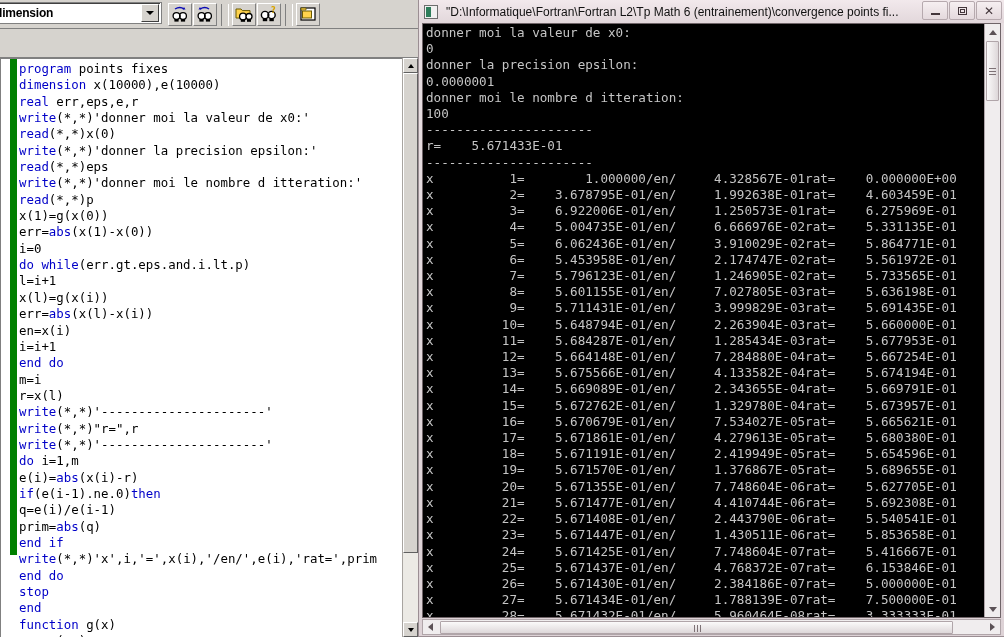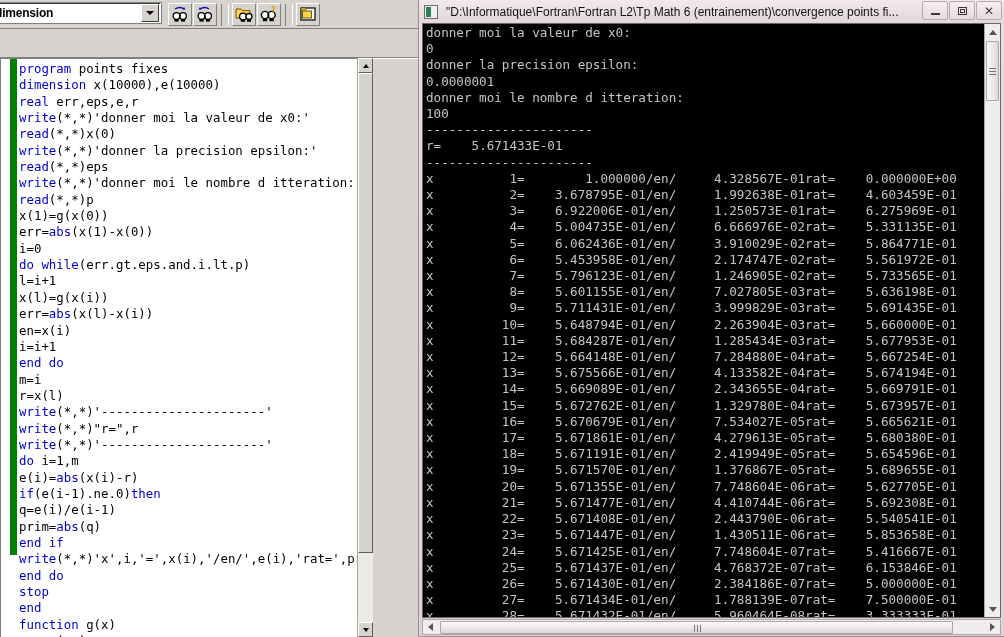--- a/index.html
+++ b/index.html
@@ -51,21 +51,21 @@
   }
   .tb-btn.raised{border-color:#ffffff #808080 #808080 #ffffff;}
   .tb-sep{width:6px;height:22px;border-left:1px solid #808080;border-right:1px solid #ffffff;margin:0 3px;}
 
   #grp-find{left:168px;top:3px;}
   #grp-dbg{left:84px;top:32px;}
 
   .tb-rule{position:absolute;left:0;top:28px;width:418px;height:1px;background:#808080;}
 
   
-  #editor-frame{position:absolute;left:0;top:58px;width:373px;height:579px;background:#d6d3ce;}
+  #editor-frame{position:absolute;left:0;top:58px;width:418px;height:579px;background:#d6d3ce;}
   #editor-inner{position:absolute;left:0;top:0;right:15px;bottom:0;background:#ffffff;
      border-top:1px solid #808080;border-left:1px solid #808080;overflow:hidden;}
   #change-bar{position:absolute;left:9px;top:0;width:7px;height:496px;background:#008000;}
   #code{
     position:absolute;left:18px;top:2px;right:0;
     font-family:"DejaVu Sans Mono","Liberation Mono",monospace;
     font-size:12.4px;line-height:16.35px;white-space:pre;color:#000000;
   }
   #code .kw{color:#0000c8;}
   .codeline{height:16.35px;}

